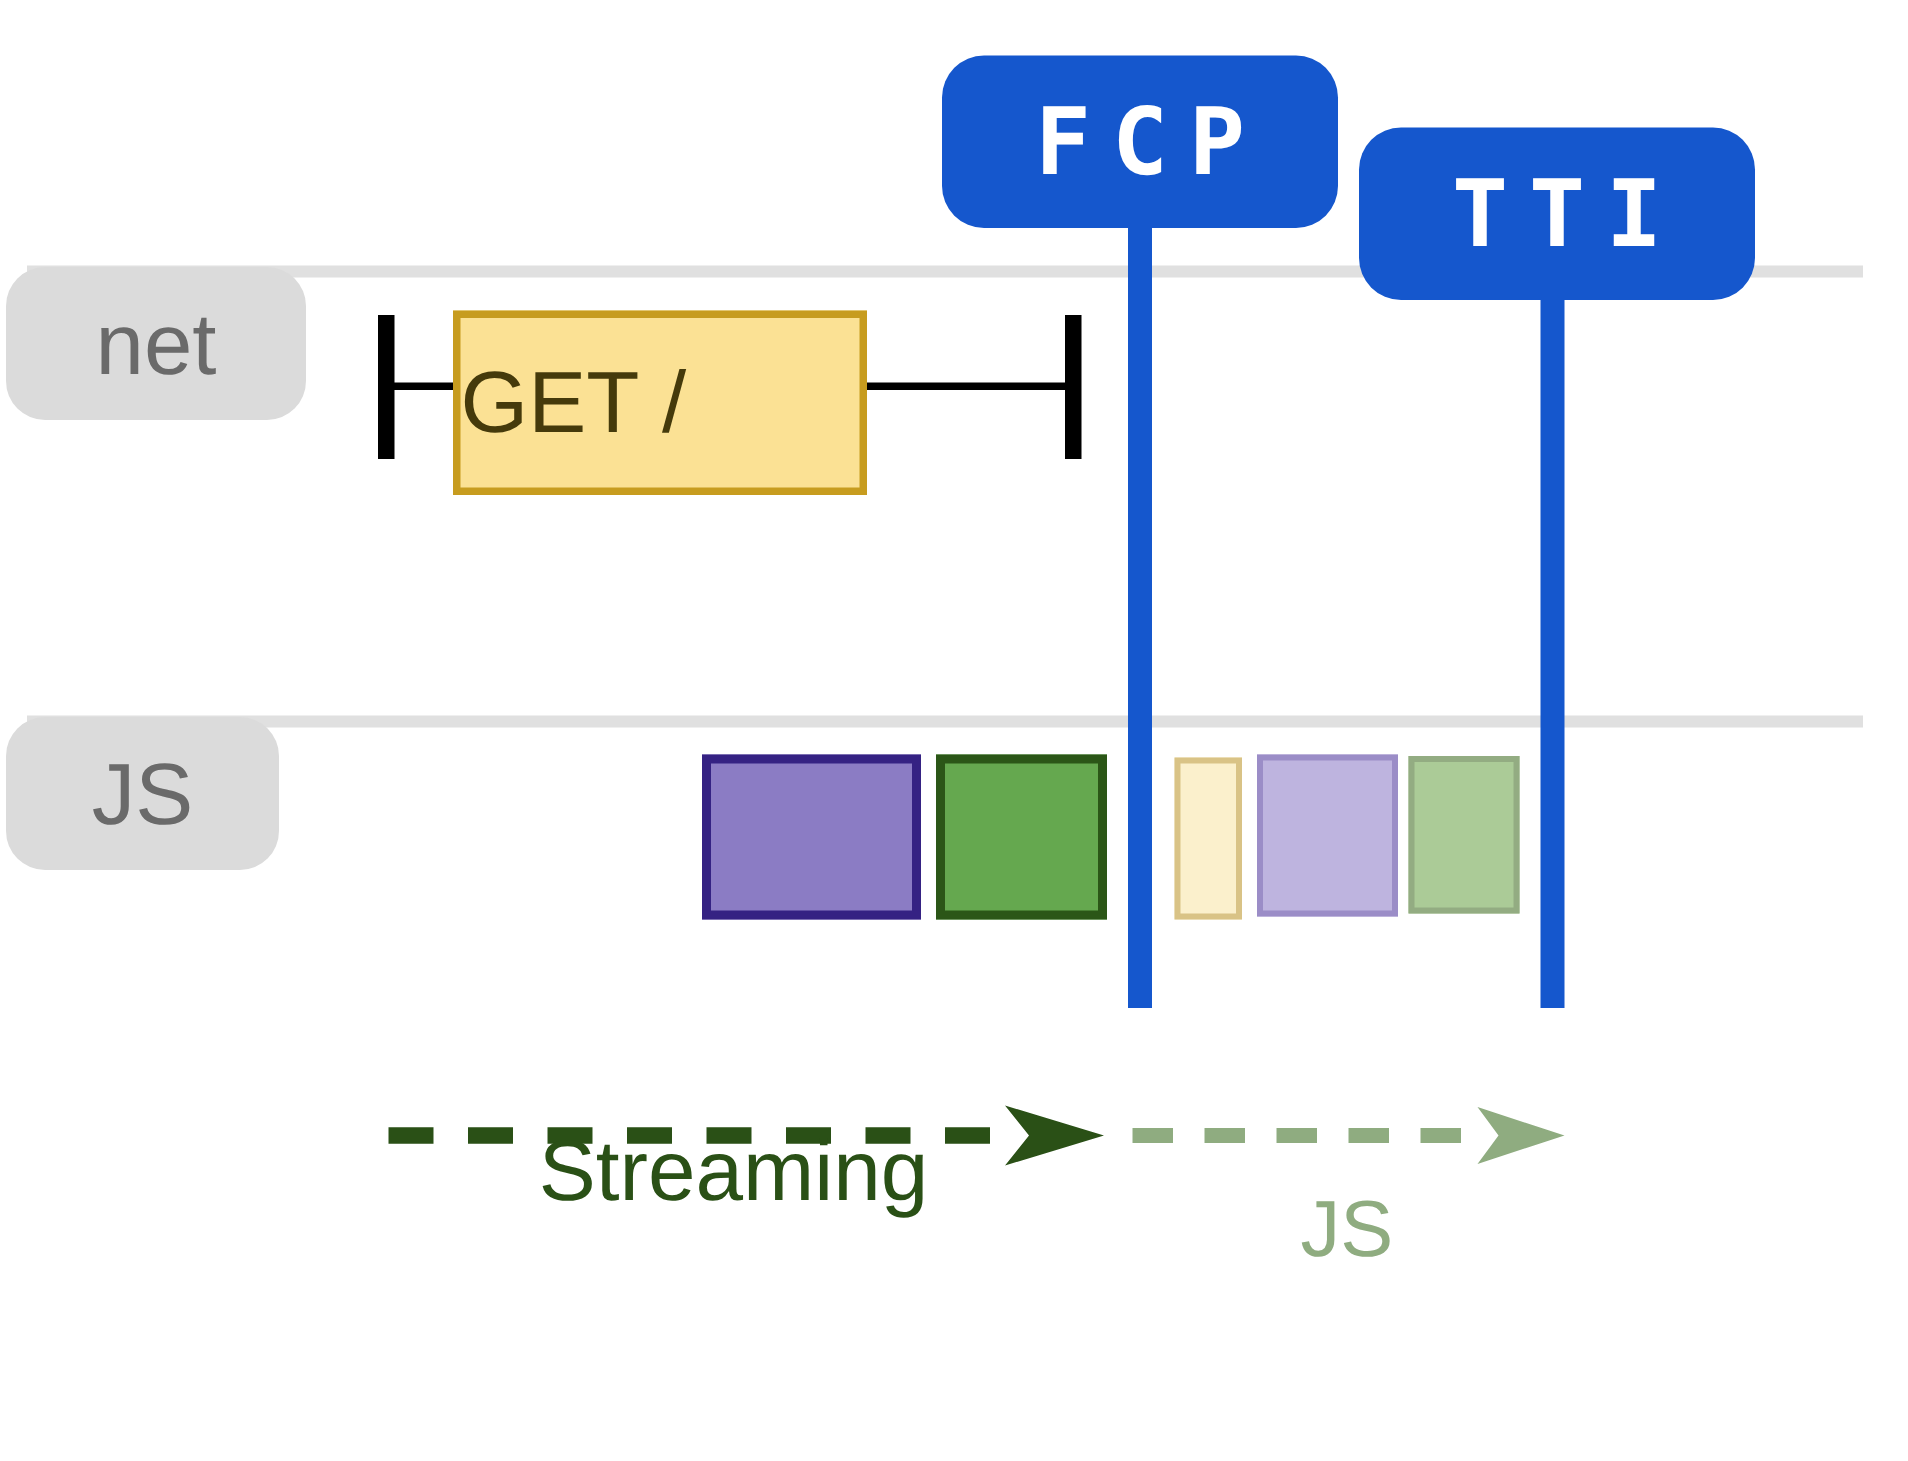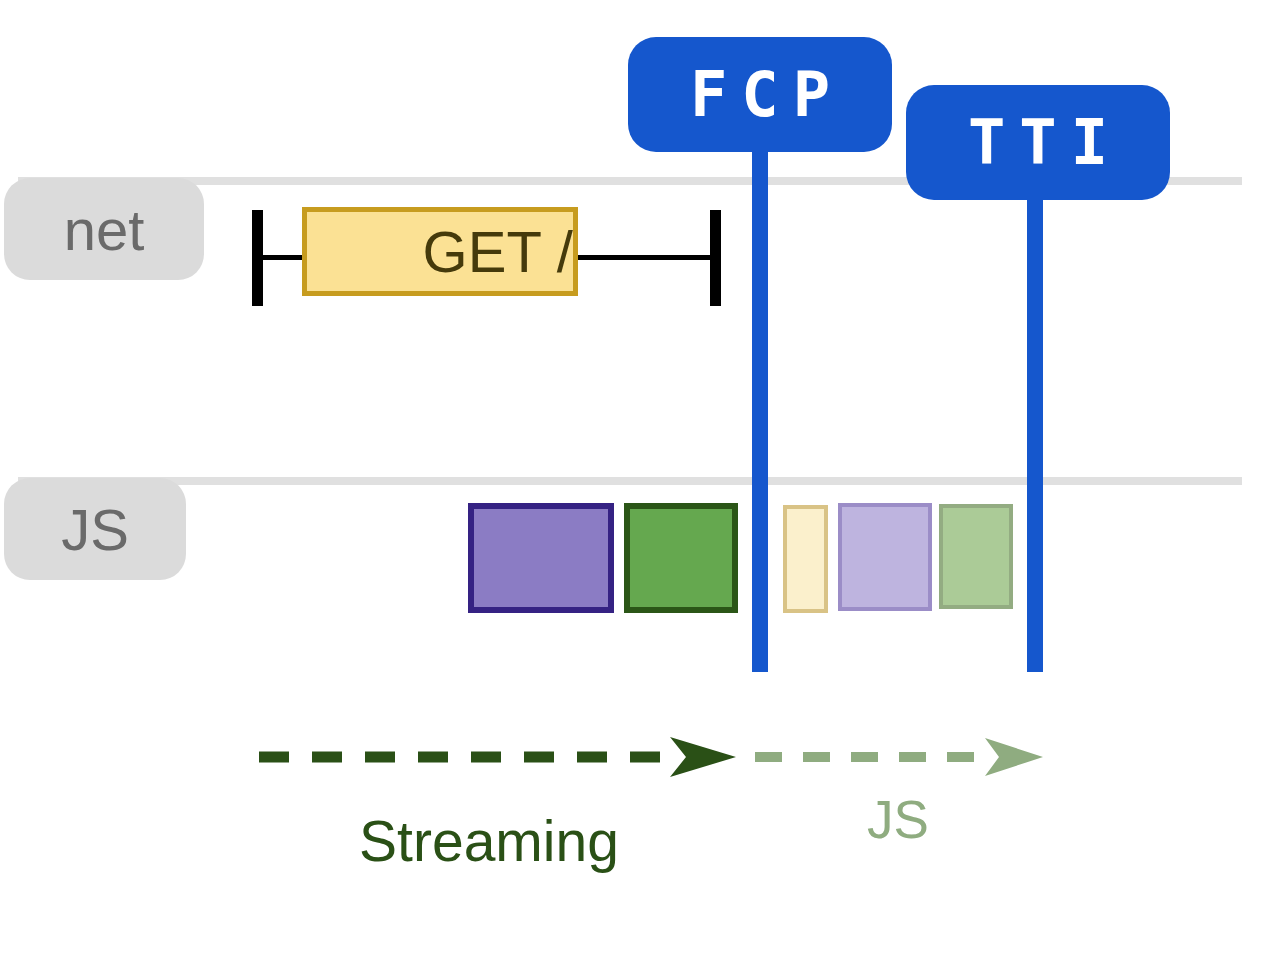--- a/index.html
+++ b/index.html
@@ -34,38 +34,38 @@
   .row-label-net{top:178px;width:200px;}
   .row-label-js{top:478px;width:182px;}
   
   .cap{position:absolute;top:210px;width:11px;height:96px;background:var(--marker-black);z-index:3;}
   .cap-left{left:252px;}
   .cap-right{left:710px;}
   .connector{position:absolute;top:255px;height:5px;background:var(--marker-black);z-index:2;}
   .connector-left{left:258px;width:50px;}
   .connector-right{left:570px;width:146px;}
   .request-box{
-    position:absolute;left:302px;top:207px;width:276px;height:89px;z-index:4;box-sizing:border-box;
+    position:absolute;left:302px;top:207px;width:276px;height:123px;z-index:4;box-sizing:border-box;
     background:var(--net-bar-fill);border:5px solid var(--net-bar-border);
     color:var(--net-bar-text);font-size:58px;
-    display:flex;align-items:center;justify-content:flex-end;
+    display:flex;align-items:center;justify-content:flex-start;
   }
   
   .block{position:absolute;box-sizing:border-box;z-index:3;}
   .block-purple{left:468px;top:503px;width:146px;height:110px;background:var(--js-purple-fill);border:6px solid var(--js-purple-border);}
   .block-green{left:624px;top:503px;width:114px;height:110px;background:var(--js-green-fill);border:6px solid var(--js-green-border);}
   .block-yellow-light{left:783px;top:505px;width:45px;height:108px;background:var(--js-yellow-light-fill);border:4px solid var(--js-yellow-light-border);}
   .block-purple-light{left:838px;top:503px;width:94px;height:108px;background:var(--js-purple-light-fill);border:4px solid var(--js-purple-light-border);}
   .block-green-light{left:939px;top:504px;width:74px;height:105px;background:var(--js-green-light-fill);border:4px solid var(--js-green-light-border);}
   
   .arrow-svg{position:absolute;z-index:2;}
   .arrow-streaming{left:254px;top:735px;}
   .arrow-js{left:751px;top:736px;}
   .caption{position:absolute;text-align:center;z-index:2;}
-  .caption-streaming{left:244px;top:808px;width:490px;font-size:57px;color:var(--streaming-green);}
+  .caption-streaming{left:244px;top:748px;width:490px;font-size:57px;color:var(--streaming-green);}
   .caption-js{left:738px;top:782px;width:320px;font-size:53px;line-height:76px;color:var(--js-optional-green);}
 </style>
 </head>
 <body>
 
 <div class="canvas">
 
   <div class="track track-net"></div>
   <div class="track track-js"></div>
 

